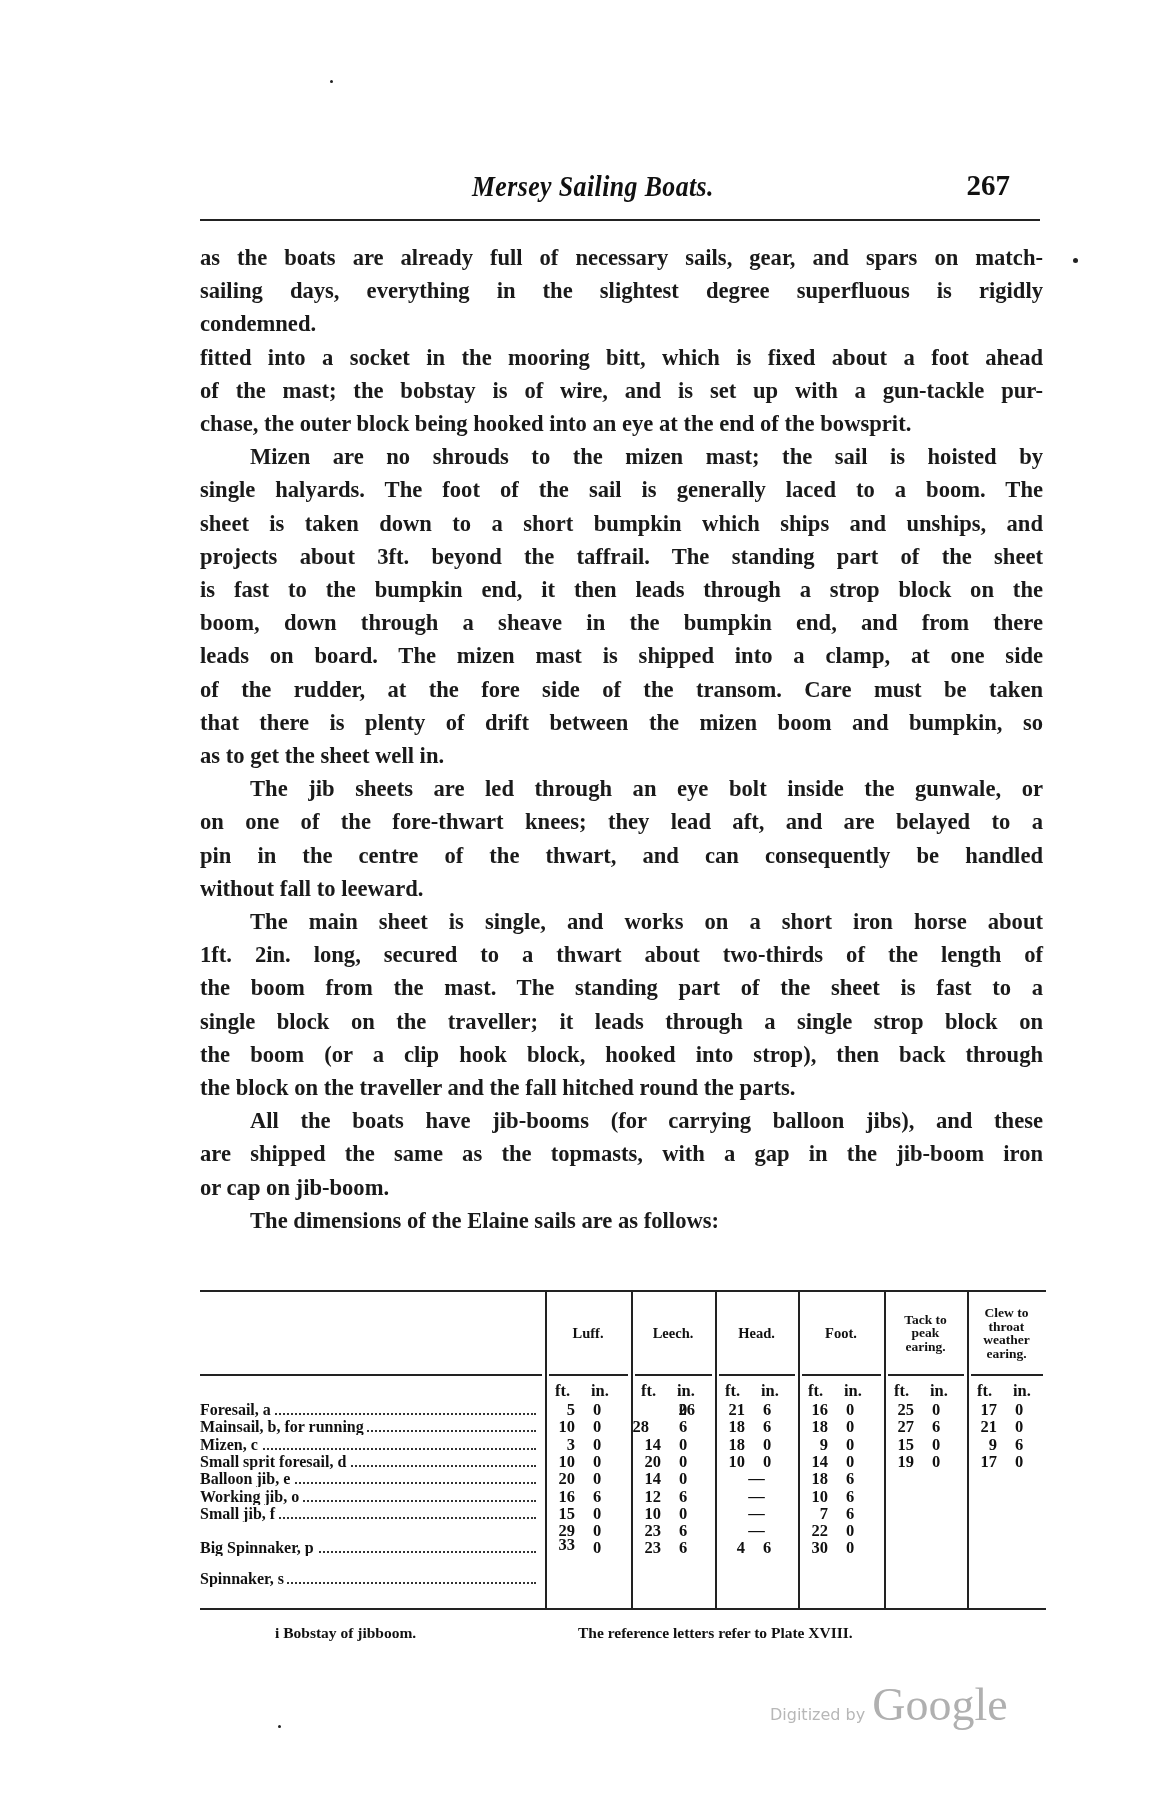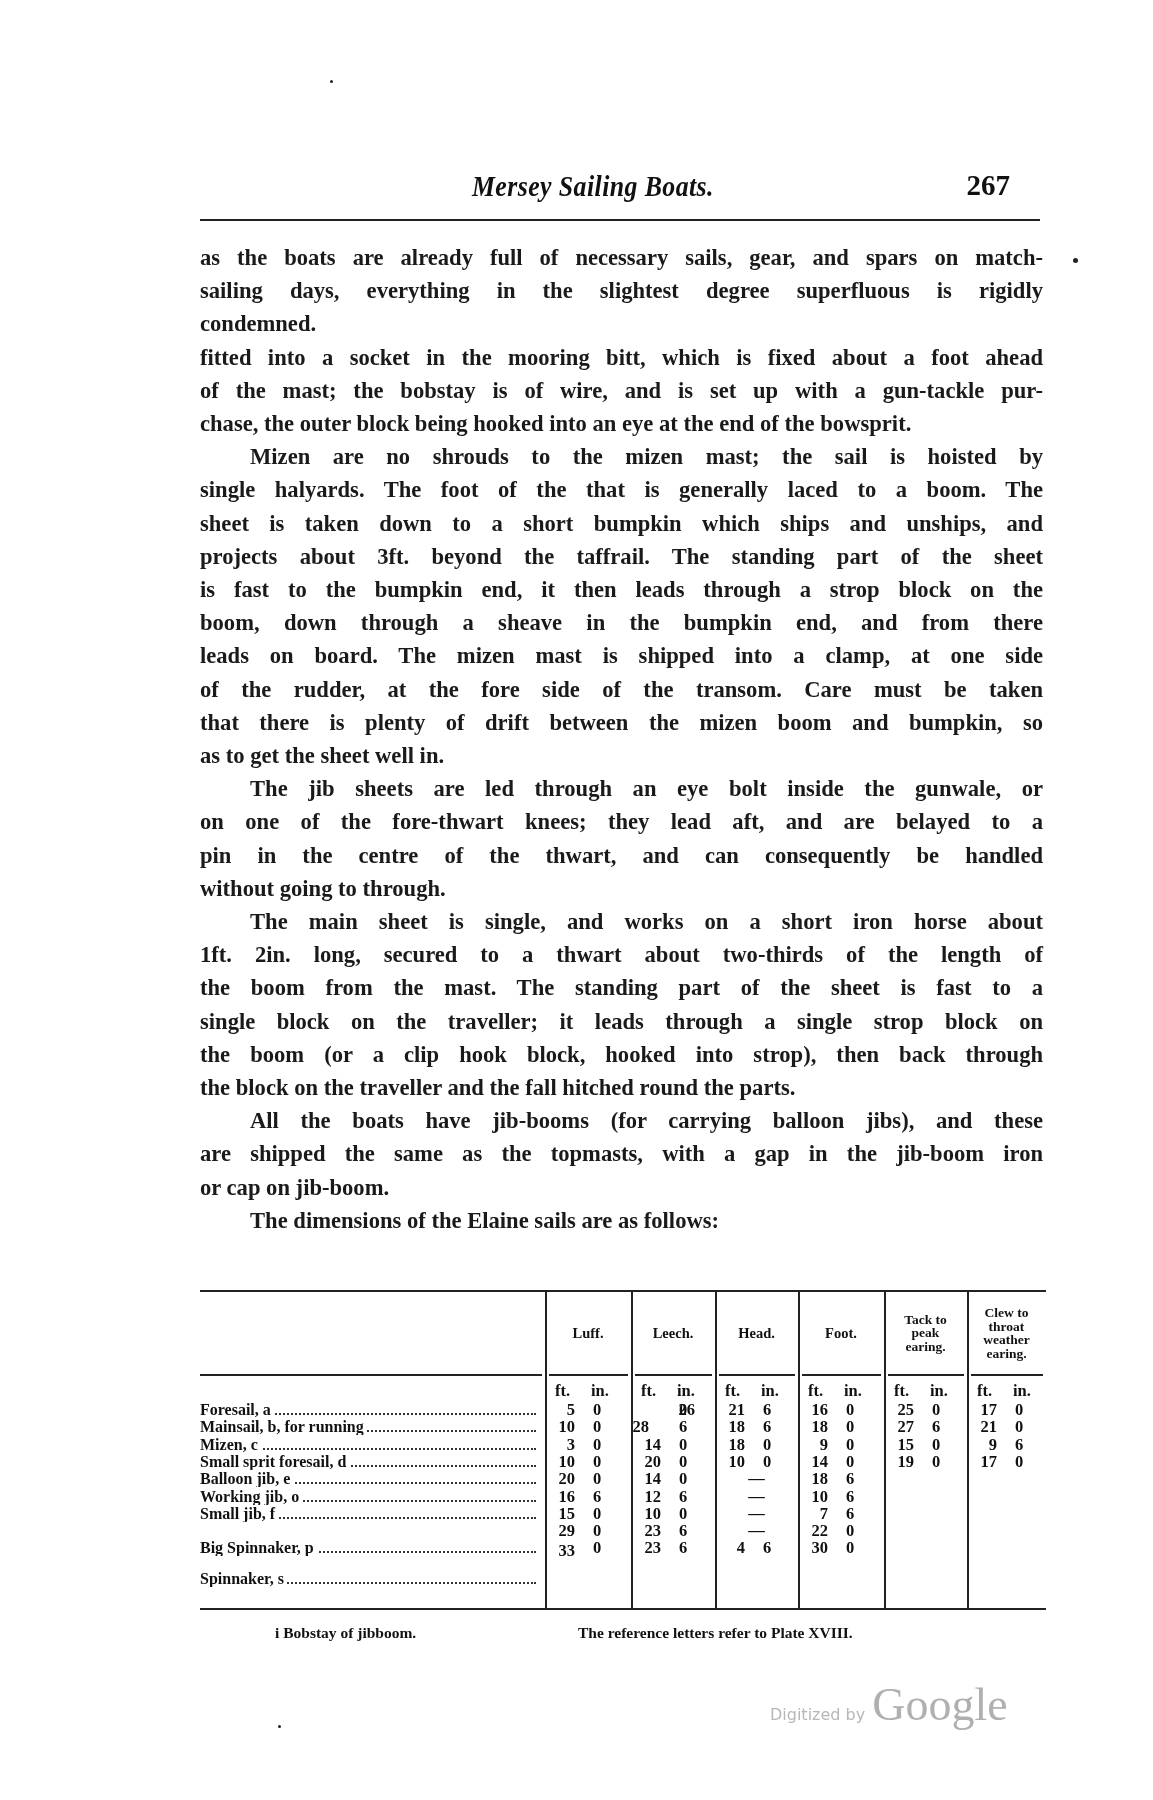--- a/index.html
+++ b/index.html
@@ -86,35 +86,35 @@
         <span class="line">sailing days, everything in the slightest degree superfluous is rigidly</span>
         <span class="line last">condemned.</span>
       </p>
       <p>
         <span class="line">fitted into a socket in the mooring bitt, which is fixed about a foot ahead</span>
         <span class="line">of the mast; the bobstay is of wire, and is set up with a gun-tackle pur-</span>
         <span class="line last">chase, the outer block being hooked into an eye at the end of the bowsprit.</span>
       </p>
       <p>
         <span class="line" style="padding-left: 50px;">Mizen are no shrouds to the mizen mast; the sail is hoisted by</span>
-        <span class="line">single halyards. The foot of the that is generally laced to a boom. The</span>
+        <span class="line">single halyards. The foot of the sail is generally laced to a boom. The</span>
         <span class="line">sheet is taken down to a short bumpkin which ships and unships, and</span>
         <span class="line">projects about 3ft. beyond the taffrail. The standing part of the sheet</span>
         <span class="line">is fast to the bumpkin end, it then leads through a strop block on the</span>
         <span class="line">boom, down through a sheave in the bumpkin end, and from there</span>
         <span class="line">leads on board. The mizen mast is shipped into a clamp, at one side</span>
         <span class="line">of the rudder, at the fore side of the transom. Care must be taken</span>
         <span class="line">that there is plenty of drift between the mizen boom and bumpkin, so</span>
         <span class="line last">as to get the sheet well in.</span>
       </p>
       <p>
         <span class="line" style="padding-left: 50px;">The jib sheets are led through an eye bolt inside the gunwale, or</span>
         <span class="line">on one of the fore-thwart knees; they lead aft, and are belayed to a</span>
         <span class="line">pin in the centre of the thwart, and can consequently be handled</span>
-        <span class="line last">without going to through.</span>
+        <span class="line last">without fall to leeward.</span>
       </p>
       <p>
         <span class="line" style="padding-left: 50px;">The main sheet is single, and works on a short iron horse about</span>
         <span class="line">1ft. 2in. long, secured to a thwart about two-thirds of the length of</span>
         <span class="line">the boom from the mast. The standing part of the sheet is fast to a</span>
         <span class="line">single block on the traveller; it leads through a single strop block on</span>
         <span class="line">the boom (or a clip hook block, hooked into strop), then back through</span>
         <span class="line last">the block on the traveller and the fall hitched round the parts.</span>
       </p>
       <p>
@@ -268,21 +268,21 @@
       <span class="cell" style="left: 646px; top: 214.8px;">6</span>
       <div class="row-label" style="top: 232.1px; width: 336px; z-index: 0; margin-top: 48px;"><span class="leader"></span><span class="lbl" style="position: relative; z-index: 1;">Spinnaker, s</span></div>
       <span class="cell num" style="left: 351px; width: 24px; top: 232.1px;">29</span>
       <span class="cell" style="left: 393px; top: 232.1px;">0</span>
       <span class="cell num" style="left: 437px; width: 24px; top: 232.1px;">23</span>
       <span class="cell" style="left: 479px; top: 232.1px;">6</span>
       <span class="cell" style="left: 515px; width: 83px; text-align: center; top: 232.1px;">—</span>
       <span class="cell num" style="left: 604px; width: 24px; top: 232.1px;">22</span>
       <span class="cell" style="left: 646px; top: 232.1px;">0</span>
       <div class="row-label" style="top: 249.4px; width: 336px; z-index: 0;"><span class="leader"></span><span class="lbl" style="position: relative; z-index: 1;">Big Spinnaker, p</span></div>
-      <span class="cell num" style="left: 351px; width: 24px; top: 252px;">33</span>
+      <span class="cell num" style="left: 351px; width: 24px; top: 246px;">33</span>
       <span class="cell" style="left: 393px; top: 249.4px;">0</span>
       <span class="cell num" style="left: 437px; width: 24px; top: 249.4px;">23</span>
       <span class="cell" style="left: 479px; top: 249.4px;">6</span>
       <span class="cell num" style="left: 521px; width: 24px; top: 249.4px;">4</span>
       <span class="cell" style="left: 563px; top: 249.4px;">6</span>
       <span class="cell num" style="left: 604px; width: 24px; top: 249.4px;">30</span>
       <span class="cell" style="left: 646px; top: 249.4px;">0</span>
     </div>
 
   <div class="footnotes">

